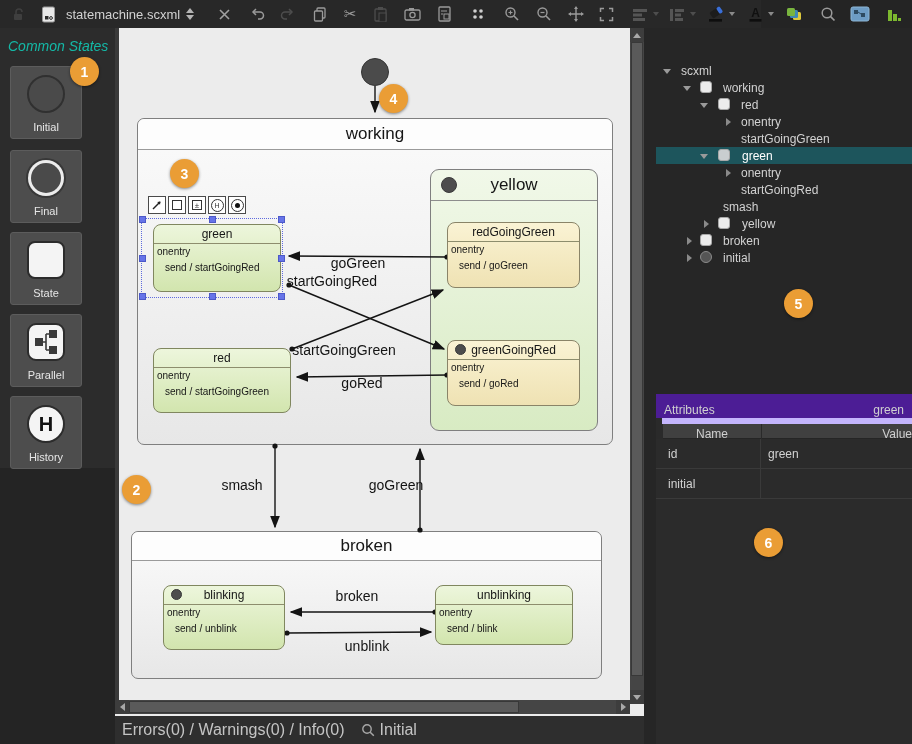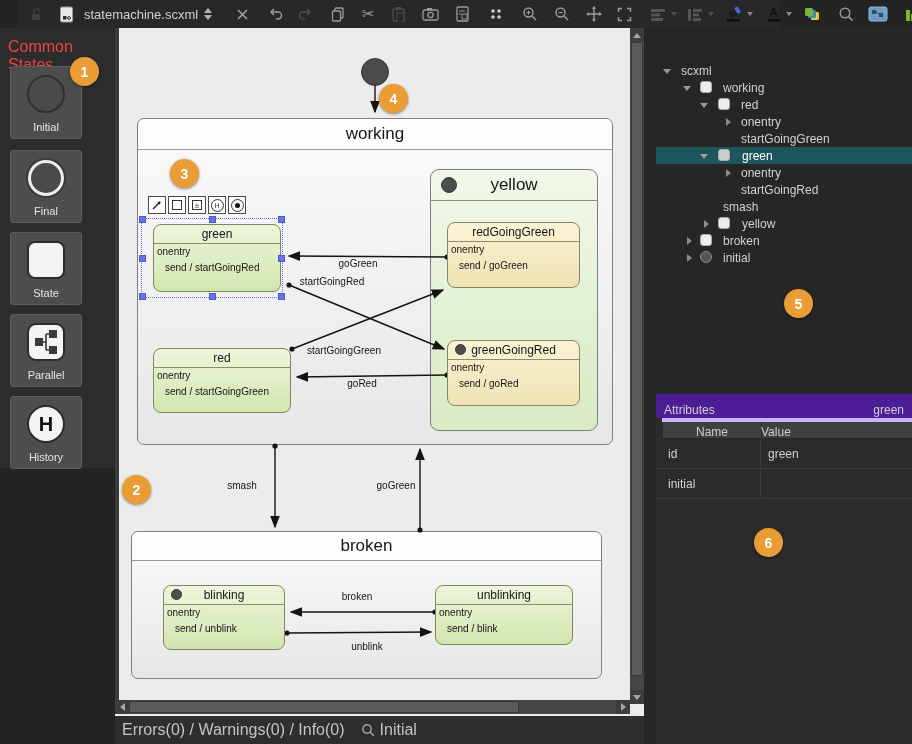--- a/index.html
+++ b/index.html
@@ -1,27 +1,27 @@
 <!DOCTYPE html>
 <html><head>
 <meta charset="utf-8">
 <style>
   html,body{margin:0;padding:0;background:#242424;font-family:"Liberation Sans",sans-serif;}
   #app{position:relative;width:912px;height:744px;overflow:hidden;background:#242424;}
   
-  .toolbar{position:absolute;left:0;top:0;width:761px;height:28px;background:#282828;border-bottom:1px solid #1b1b1b;display:flex;align-items:center;margin-left:18px;}
+  .toolbar{position:absolute;left:0;top:0;width:761px;height:28px;background:#282828;border-bottom:1px solid #1b1b1b;display:flex;align-items:center;}
   .tsep{width:1px;height:18px;background:#3f3f3f;margin:0 7px;}
   .tbtn{display:flex;align-items:center;justify-content:center;height:24px;min-width:20px;}
   .fname{color:#d2d2d2;font-size:13px;width:168px;margin-left:8px;}
   .caret{width:0;height:0;border-left:3px solid transparent;border-right:3px solid transparent;border-top:4px solid #8a8a8a;margin-left:3px;}
   .caret.dis{border-top-color:#4e4e4e;}
   
   .sidebar{position:absolute;left:0;top:28px;width:115px;height:716px;background:#2c2c2c;}
   .sidebar-lower{position:absolute;left:0;top:440px;width:115px;height:276px;background:#242424;}
-  .pal-header{position:absolute;left:8px;top:10px;color:#ef4444;font-size:16px;}
+  .pal-header{position:absolute;left:8px;top:10px;color:#14b8a6;font-size:14px;font-style:italic;}
   .pcard{position:absolute;left:10px;width:72px;height:73px;background:#4d4d4d;border:1px solid #5c5c5c;border-radius:3px;display:flex;flex-direction:column;align-items:center;justify-content:flex-end;padding-bottom:5px;box-sizing:border-box;}
   .pcard .plabel{color:#e6e6e6;font-size:11px;}
   .picon{position:absolute;top:8px;left:50%;transform:translateX(-50%);}
   .ic-initial{width:38px;height:38px;border-radius:50%;background:#4a4a4a;border:2px solid #303030;box-sizing:border-box;}
   .ic-final{width:30px;height:30px;border-radius:50%;background:#4a4a4a;box-shadow:0 0 0 3px #ececec,0 0 0 5px #383838;margin-top:4px;}
   .ic-state{width:38px;height:38px;border-radius:8px;background:#f4f4f4;border:2px solid #2c2c2c;box-sizing:border-box;}
   .ic-hist{width:38px;height:38px;border-radius:50%;background:#f4f4f4;border:2px solid #2c2c2c;box-sizing:border-box;display:flex;align-items:center;justify-content:center;color:#111;font-size:20px;font-weight:bold;}
   
   .canvas-wrap{position:absolute;left:115px;top:28px;width:541px;height:688px;background:#ececec;}
   .canvas{position:absolute;left:0;top:0;width:515px;height:672px;background:#ececec;overflow:hidden;}
@@ -52,42 +52,42 @@
   .initdot{position:absolute;width:28px;height:28px;border-radius:50%;background:#4b4b4b;border:1px solid #343434;box-sizing:border-box;}
   
   .selbox{position:absolute;border:1px dotted #5e6ade;box-sizing:border-box;z-index:3;}
   .hnd{position:absolute;width:7px;height:7px;background:#6674e8;border:1px solid #4d59c8;box-sizing:border-box;}
   
   .mini{position:absolute;display:flex;gap:2px;z-index:4;}
   .mini .mbtn{width:18px;height:18px;background:#fff;border:1px solid #4a4a4a;box-sizing:border-box;display:flex;align-items:center;justify-content:center;}
   .mcirc{width:11px;height:11px;border:1px solid #333;border-radius:50%;display:flex;align-items:center;justify-content:center;font-size:7px;color:#333;}
   .mdot{width:5px;height:5px;background:#111;border-radius:50%;}
   .msq{width:10px;height:10px;border:1px solid #333;box-sizing:border-box;display:flex;align-items:center;justify-content:center;font-size:8px;color:#333;}
-  .tlabel-c{position:absolute;transform:translate(-50%,-50%);font-size:10px;color:#141414;white-space:nowrap;z-index:2;text-align:center;}
+  .tlabel-c{position:absolute;transform:translate(-50%,-50%);font-size:14px;color:#141414;white-space:nowrap;z-index:2;text-align:center;}
   .wires{position:absolute;left:0;top:0;z-index:1;}
   
   .badge{position:absolute;width:29px;height:29px;border-radius:50%;background:#ea9d35;color:#fff;font-size:14px;font-weight:bold;display:flex;align-items:center;justify-content:center;box-shadow:0 1px 3px rgba(0,0,0,.45);z-index:20;}
   
   .rpanel{position:absolute;left:656px;top:28px;width:256px;height:716px;background:#262626;}
   .sec-header{position:absolute;left:0;width:256px;height:33px;background:#2e2e2e;border-bottom:1px solid #1d1d1d;color:#d0d0d0;font-size:12px;display:flex;align-items:center;box-sizing:border-box;padding:0 8px;}
   .tree{position:absolute;left:0;top:34px;width:256px;}
   .trow{position:relative;height:17px;display:flex;align-items:center;color:#d2d2d2;font-size:12px;}
   .trow.sel{background:#1d555c;color:#fff;}
   .exp{width:8px;height:8px;display:inline-block;position:absolute;}
   .exp.open::before{content:"";display:block;width:0;height:0;border-left:4px solid transparent;border-right:4px solid transparent;border-top:5px solid #9a9a9a;margin-top:2px;}
   .exp.closed::before{content:"";display:block;width:0;height:0;border-top:4px solid transparent;border-bottom:4px solid transparent;border-left:5px solid #8a8a8a;margin-top:0px;margin-left:2px;}
   .ticon{position:absolute;width:12px;height:12px;box-sizing:border-box;}
   .ticon.sq{background:#ececec;border:1px solid #a8a8a8;border-radius:3px;}
   .ticon.circ{background:#555;border:1px solid #8a8a8a;border-radius:50%;}
   .tlab{position:absolute;}
   
   .attr-ctx{margin-left:auto;}
-  .atable-head{position:absolute;left:0;top:390px;width:256px;height:21px;background:#404040;border-top:4px solid #c4b5fd;border-bottom:1px solid #252525;box-sizing:border-box;color:#cfcfcf;font-size:12px;}
+  .atable-head{position:absolute;left:0;top:390px;width:256px;height:21px;background:#404040;border-top:6px solid #c4b5fd;border-bottom:1px solid #252525;box-sizing:border-box;color:#cfcfcf;font-size:12px;}
   .ath-name{position:absolute;left:6px;top:0;width:98px;height:20px;line-height:20px;text-align:center;border-left:1px solid #2a2a2a;border-right:1px solid #2a2a2a;}
-  .ath-value{position:absolute;left:105px;top:0;width:151px;height:20px;line-height:20px;text-align:left;}
+  .ath-value{position:absolute;left:105px;top:0;width:151px;height:20px;line-height:20px;text-align:right;}
   .arow{position:absolute;left:0;width:256px;height:30px;background:#2b2b2b;border-bottom:1px solid #3a3a3a;box-sizing:border-box;color:#d2d2d2;font-size:12px;}
   .arow .an{position:absolute;left:12px;top:0;height:30px;line-height:30px;}
   .arow .av{position:absolute;left:112px;top:0;height:30px;line-height:30px;}
   .acolline{position:absolute;left:104px;top:411px;width:1px;height:60px;background:#3a3a3a;}
   .agutter{position:absolute;left:0;top:390px;width:6px;height:81px;background:#2a2a2a;}
   .attr-rest{position:absolute;left:0;top:471px;width:256px;height:245px;background:#2b2b2b;}
   
   .statusbar{position:absolute;left:115px;top:716px;width:529px;height:28px;background:#2e2e2e;display:flex;align-items:center;color:#c4c4c4;font-size:16px;}
   .statusbar .msgs{margin-left:7px;}
   .statusbar .srch{margin-left:16px;display:flex;align-items:center;gap:5px;}

